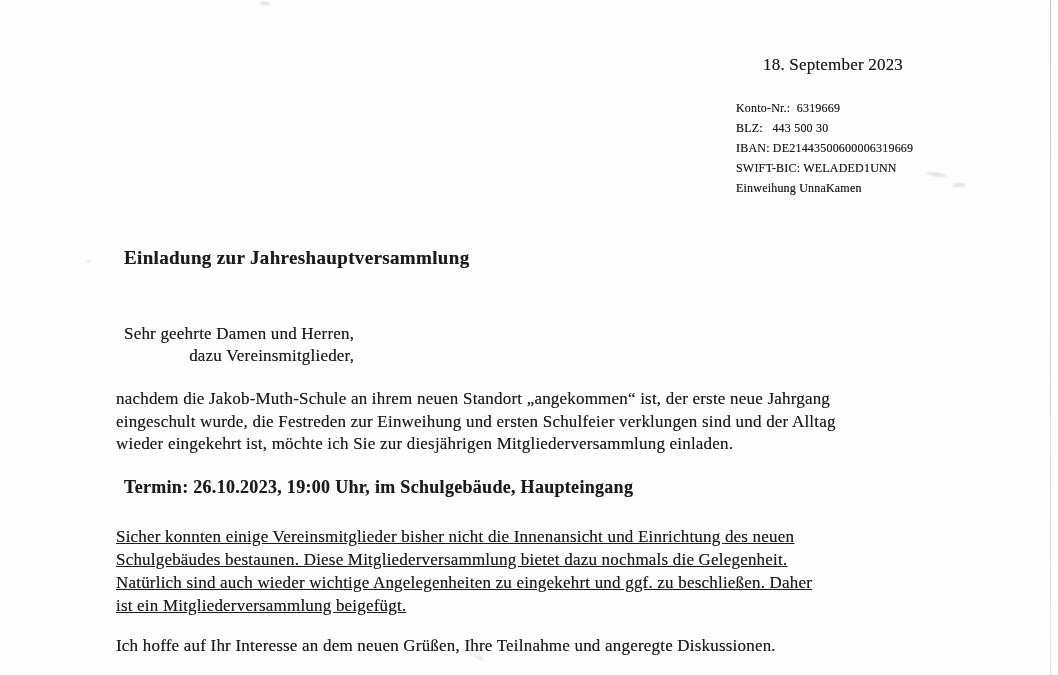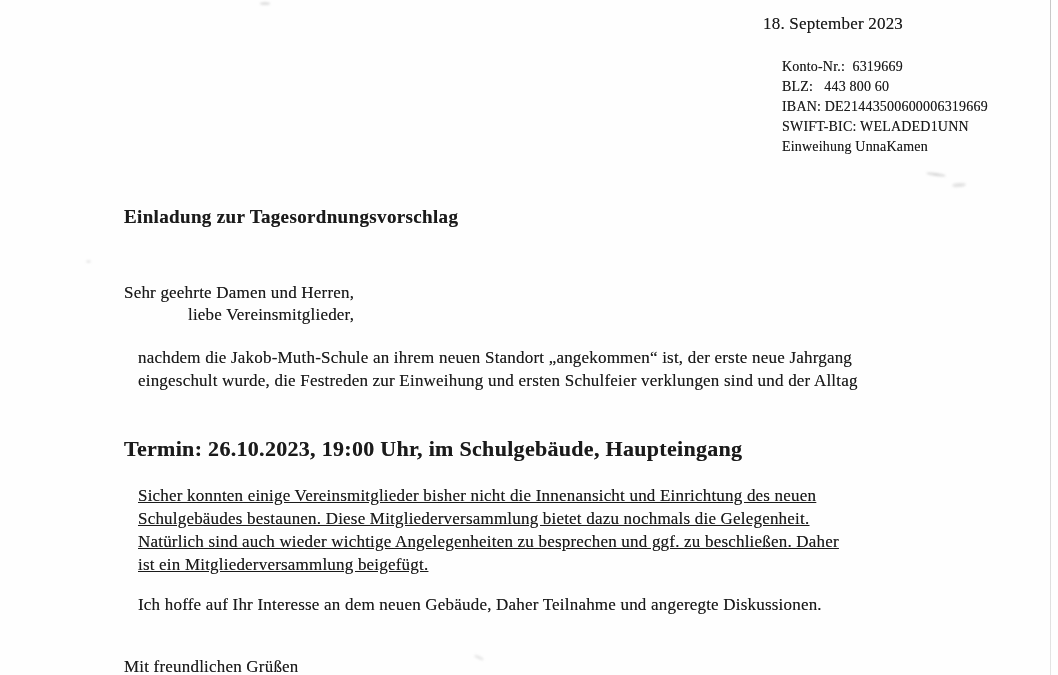--- a/index.html
+++ b/index.html
@@ -12,33 +12,34 @@
     width: 1058px;
     height: 675px;
     background: #fefefe;
     overflow: hidden;
     font-family: "Liberation Serif", "DejaVu Serif", serif;
     color: #1b1b1b;
   }
   .scan-text {
     text-shadow: 0 0 0.5px rgba(20,20,20,0.55);
     letter-spacing: 0.2px;
+    margin-top: 41px;
   }
   .date-line {
     position: absolute;
     left: 763px;
     top: 14px;
     font-size: 17px;
     white-space: pre;
   }
   .bank-block {
     position: absolute;
-    left: 782px;
+    left: 736px;
     top: 57px;
-    font-size: 14px;
+    font-size: 12px;
     line-height: 20px;
   }
   .bank-line { white-space: pre; }
   .subject-line {
     position: absolute;
     left: 124px;
     top: 206px;
     font-size: 19px;
     font-weight: bold;
     letter-spacing: 0.35px;
@@ -47,31 +48,31 @@
   .salutation-block {
     position: absolute;
     left: 124px;
     top: 282px;
     font-size: 17px;
     line-height: 21.5px;
     text-align: right;
   }
   .para {
     position: absolute;
-    left: 138px;
+    left: 116px;
     font-size: 17px;
     line-height: 22.5px;
   }
   .para .line { white-space: pre; }
   .para1 { top: 347px; }
   .termin-line {
     position: absolute;
     left: 124px;
     top: 436px;
-    font-size: 22px;
+    font-size: 18px;
     font-weight: bold;
     letter-spacing: 0.3px;
     white-space: pre;
   }
   .para2 { top: 484px; line-height: 23px; text-decoration: underline; }
   .para3 { top: 594px; }
   .closing-line {
     position: absolute;
     left: 124px;
     top: 657px;
@@ -101,49 +102,50 @@
 </style>
 </head>
 <body>
 
 <div class="page">
 
   <div class="date-line scan-text">18. September 2023</div>
 
   <div class="bank-block scan-text">
     <div class="bank-line">Konto-Nr.:  6319669</div>
-    <div class="bank-line">BLZ:   443 800 60</div>
+    <div class="bank-line">BLZ:   443 500 30</div>
     <div class="bank-line">IBAN: DE21443500600006319669</div>
     <div class="bank-line">SWIFT-BIC: WELADED1UNN</div>
     <div class="bank-line">Einweihung UnnaKamen</div>
   </div>
 
-  <div class="subject-line scan-text">Einladung zur Tagesordnungsvorschlag</div>
+  <div class="subject-line scan-text">Einladung zur Jahreshauptversammlung</div>
 
   <div class="salutation-block scan-text">
     <div class="line">Sehr geehrte Damen und Herren,</div>
-    <div class="line">liebe Vereinsmitglieder,</div>
+    <div class="line">dazu Vereinsmitglieder,</div>
   </div>
 
   <div class="para para1 scan-text">
     <div class="line">nachdem die Jakob-Muth-Schule an ihrem neuen Standort „angekommen“ ist, der erste neue Jahrgang</div>
     <div class="line">eingeschult wurde, die Festreden zur Einweihung und ersten Schulfeier verklungen sind und der Alltag</div>
+    <div class="line">wieder eingekehrt ist, möchte ich Sie zur diesjährigen Mitgliederversammlung einladen.</div>
   </div>
 
   <div class="termin-line scan-text">Termin: 26.10.2023, 19:00 Uhr, im Schulgebäude, Haupteingang</div>
 
   <div class="para para2 scan-text">
     <div class="line">Sicher konnten einige Vereinsmitglieder bisher nicht die Innenansicht und Einrichtung des neuen</div>
     <div class="line">Schulgebäudes bestaunen. Diese Mitgliederversammlung bietet dazu nochmals die Gelegenheit.</div>
-    <div class="line">Natürlich sind auch wieder wichtige Angelegenheiten zu besprechen und ggf. zu beschließen. Daher</div>
+    <div class="line">Natürlich sind auch wieder wichtige Angelegenheiten zu eingekehrt und ggf. zu beschließen. Daher</div>
     <div class="line">ist ein Mitgliederversammlung beigefügt.</div>
   </div>
 
   <div class="para para3 scan-text">
-    <div class="line">Ich hoffe auf Ihr Interesse an dem neuen Gebäude, Daher Teilnahme und angeregte Diskussionen.</div>
+    <div class="line">Ich hoffe auf Ihr Interesse an dem neuen Grüßen, Ihre Teilnahme und angeregte Diskussionen.</div>
   </div>
 
   <div class="closing-line scan-text">Mit freundlichen Grüßen</div>
 
   <div class="page-edge-line"></div>
   <div class="artifact artifact-1"></div>
   <div class="artifact artifact-2"></div>
   <div class="artifact artifact-3"></div>
   <div class="artifact artifact-4"></div>
   <div class="artifact artifact-5"></div>

